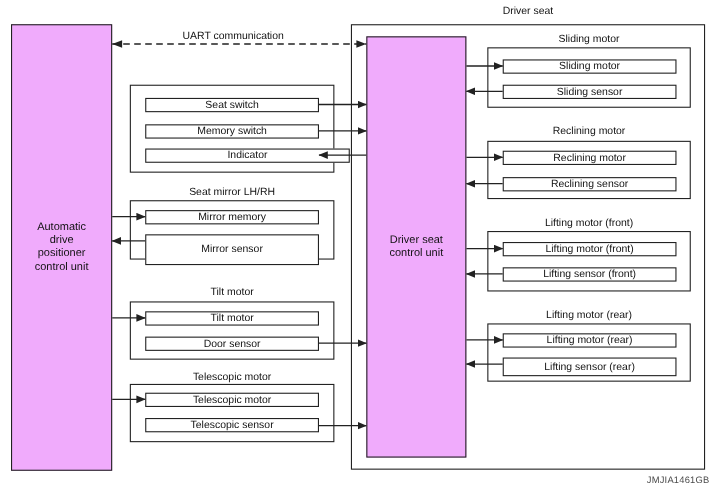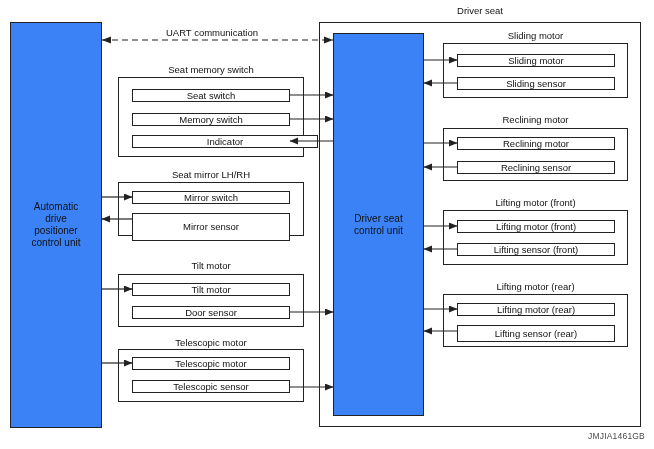--- a/index.html
+++ b/index.html
@@ -3,21 +3,21 @@
 <meta charset="utf-8">
 <style>
   html,body { margin:0; padding:0; background:#ffffff; }
   .canvas {
     position:relative; width:654px; height:449px; background:#ffffff;
     font-family:"Liberation Sans","DejaVu Sans",sans-serif; color:#111111;
     overflow:hidden;
     padding-left:44px;
   }
   .unit-box {
-    position:absolute; border:1px solid #222; background:#3b82f6; box-sizing:border-box;
+    position:absolute; border:1px solid #222; background:#f0abfc; box-sizing:border-box;
     display:flex; flex-direction:column; align-items:center; justify-content:center;
     font-size:10px; line-height:12px; text-align:center;
   }
   .outer-box {
     position:absolute; border:1px solid #222; background:transparent; box-sizing:border-box;
   }
   .gbox {
     position:absolute; border:1px solid #222; background:transparent; box-sizing:border-box;
   }
   .ttl {
@@ -53,29 +53,28 @@
     <div>control unit</div>
   </div>
 
   <div class="unit-box" style="left:333px;top:33px;width:91px;height:383px">
     <div>Driver seat</div>
     <div>control unit</div>
   </div>
 
   <div class="uart-label" style="left:102px;top:27px;width:220px">UART communication</div>
 
-  <div class="ttl" style="left:118px;top:64px;width:186px">Seat memory switch</div>
   <div class="gbox" style="left:118px;top:77px;width:186px;height:80px"></div>
   <div class="node" style="left:132px;top:89px;width:158px;height:13px">Seat switch</div>
   <div class="node" style="left:132px;top:113px;width:158px;height:13px">Memory switch</div>
   <div class="node" style="left:132px;top:135px;width:186px;height:13px">Indicator</div>
 
   <div class="ttl" style="left:118px;top:169px;width:186px">Seat mirror LH/RH</div>
   <div class="gbox" style="left:118px;top:182px;width:186px;height:54px"></div>
-  <div class="node" style="left:132px;top:191px;width:158px;height:13px">Mirror switch</div>
+  <div class="node" style="left:132px;top:191px;width:158px;height:13px">Mirror memory</div>
   <div class="node" style="left:132px;top:213px;width:158px;height:28px">Mirror sensor</div>
 
   <div class="ttl" style="left:118px;top:260px;width:186px">Tilt motor</div>
   <div class="gbox" style="left:118px;top:274px;width:186px;height:53px"></div>
   <div class="node" style="left:132px;top:283px;width:158px;height:13px">Tilt motor</div>
   <div class="node" style="left:132px;top:306px;width:158px;height:13px">Door sensor</div>
 
   <div class="ttl" style="left:118px;top:337px;width:186px">Telescopic motor</div>
   <div class="gbox" style="left:118px;top:349px;width:186px;height:53px"></div>
   <div class="node" style="left:132px;top:357px;width:158px;height:13px">Telescopic motor</div>

